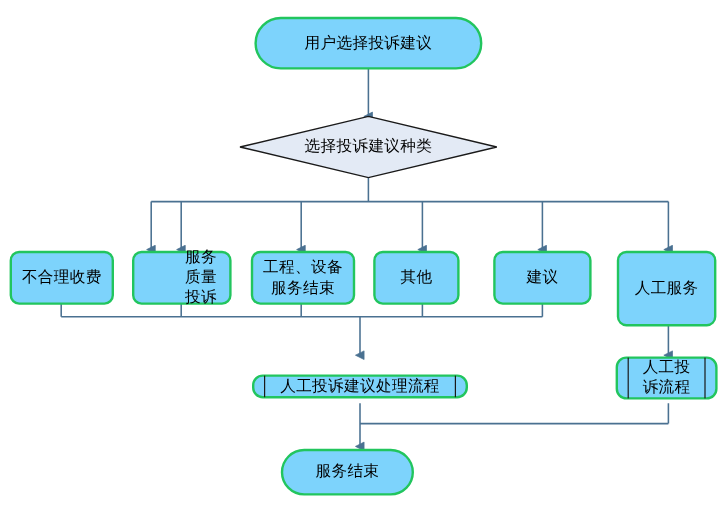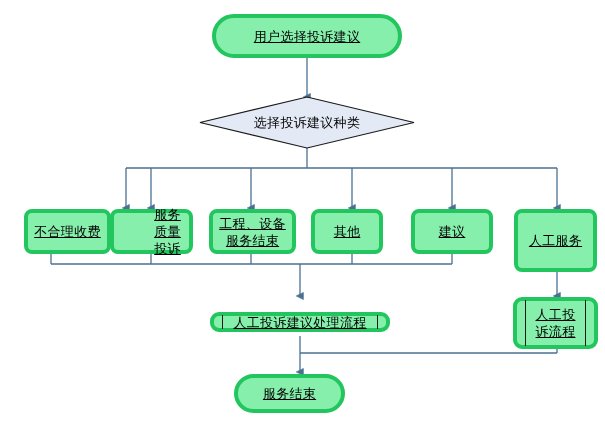--- a/index.html
+++ b/index.html
@@ -20,32 +20,31 @@
   #connectors {
     position: absolute;
     left: 0;
     top: 0;
     width: 605px;
     height: 422px;
   }
   .node {
     position: absolute;
     box-sizing: border-box;
-    background: #86efac;
-    border: 4px solid #22c55e;
+    background: #7dd3fc;
+    border: 2px solid #22c55e;
     display: flex;
     align-items: center;
     justify-content: center;
     text-align: center;
     color: #000000;
     font-size: 13px;
     line-height: 17px;
     letter-spacing: 0.3px;
     z-index: 3;
-    text-decoration: underline;
   }
   .node-label {
     display: block;
     white-space: pre-line;
     padding: 0 4px;
   }
   .shape-terminator {
     border-radius: 999px;
   }
   .shape-rounded-small {
@@ -134,21 +133,21 @@
     <span class="node-label">用户选择投诉建议</span>
   </div>
 
   <div class="diamond-wrap" style="left:199px; top:96px; width:216px; height:53px;">
     <svg width="216" height="53" viewBox="0 0 216 53">
       <polygon points="108,1 215,26.5 108,52 1,26.5" fill="#e3eaf5" stroke="#1a1a1a" stroke-width="1.2"></polygon>
     </svg>
     <span class="diamond-label">选择投诉建议种类</span>
   </div>
 
-  <div class="node shape-rounded-small" style="left:24px; top:209px; width:87px; height:45px;">
+  <div class="node shape-rounded-small" style="left:8px; top:209px; width:87px; height:45px;">
     <span class="node-label">不合理收费</span>
   </div>
 
   <div class="node shape-rounded-small" style="left:110px; top:209px; width:83px; height:45px;padding-left:32px;">
     <span class="node-label">服务质量
 投诉</span>
   </div>
 
   <div class="node shape-rounded-small" style="left:209px; top:209px; width:87px; height:45px;">
     <span class="node-label">工程、设备
@@ -166,21 +165,21 @@
   <div class="node shape-rounded-small" style="left:514px; top:209px; width:83px; height:63px;">
     <span class="node-label">人工服务</span>
   </div>
 
   <div class="node shape-predefined" style="left:210px; top:312px; width:180px; height:20px;">
     <span class="bar-left"></span>
     <span class="bar-right"></span>
     <span class="node-label">人工投诉建议处理流程</span>
   </div>
 
-  <div class="node shape-predefined" style="left:513px; top:297px; width:85px; height:52px;">
+  <div class="node shape-predefined" style="left:513px; top:297px; width:85px; height:36px;">
     <span class="bar-left"></span>
     <span class="bar-right"></span>
     <span class="node-label">人工投
 诉流程</span>
   </div>
 
   <div class="node shape-terminator" style="left:234px; top:374px; width:111px; height:39px;">
     <span class="node-label">服务结束</span>
   </div>
 

